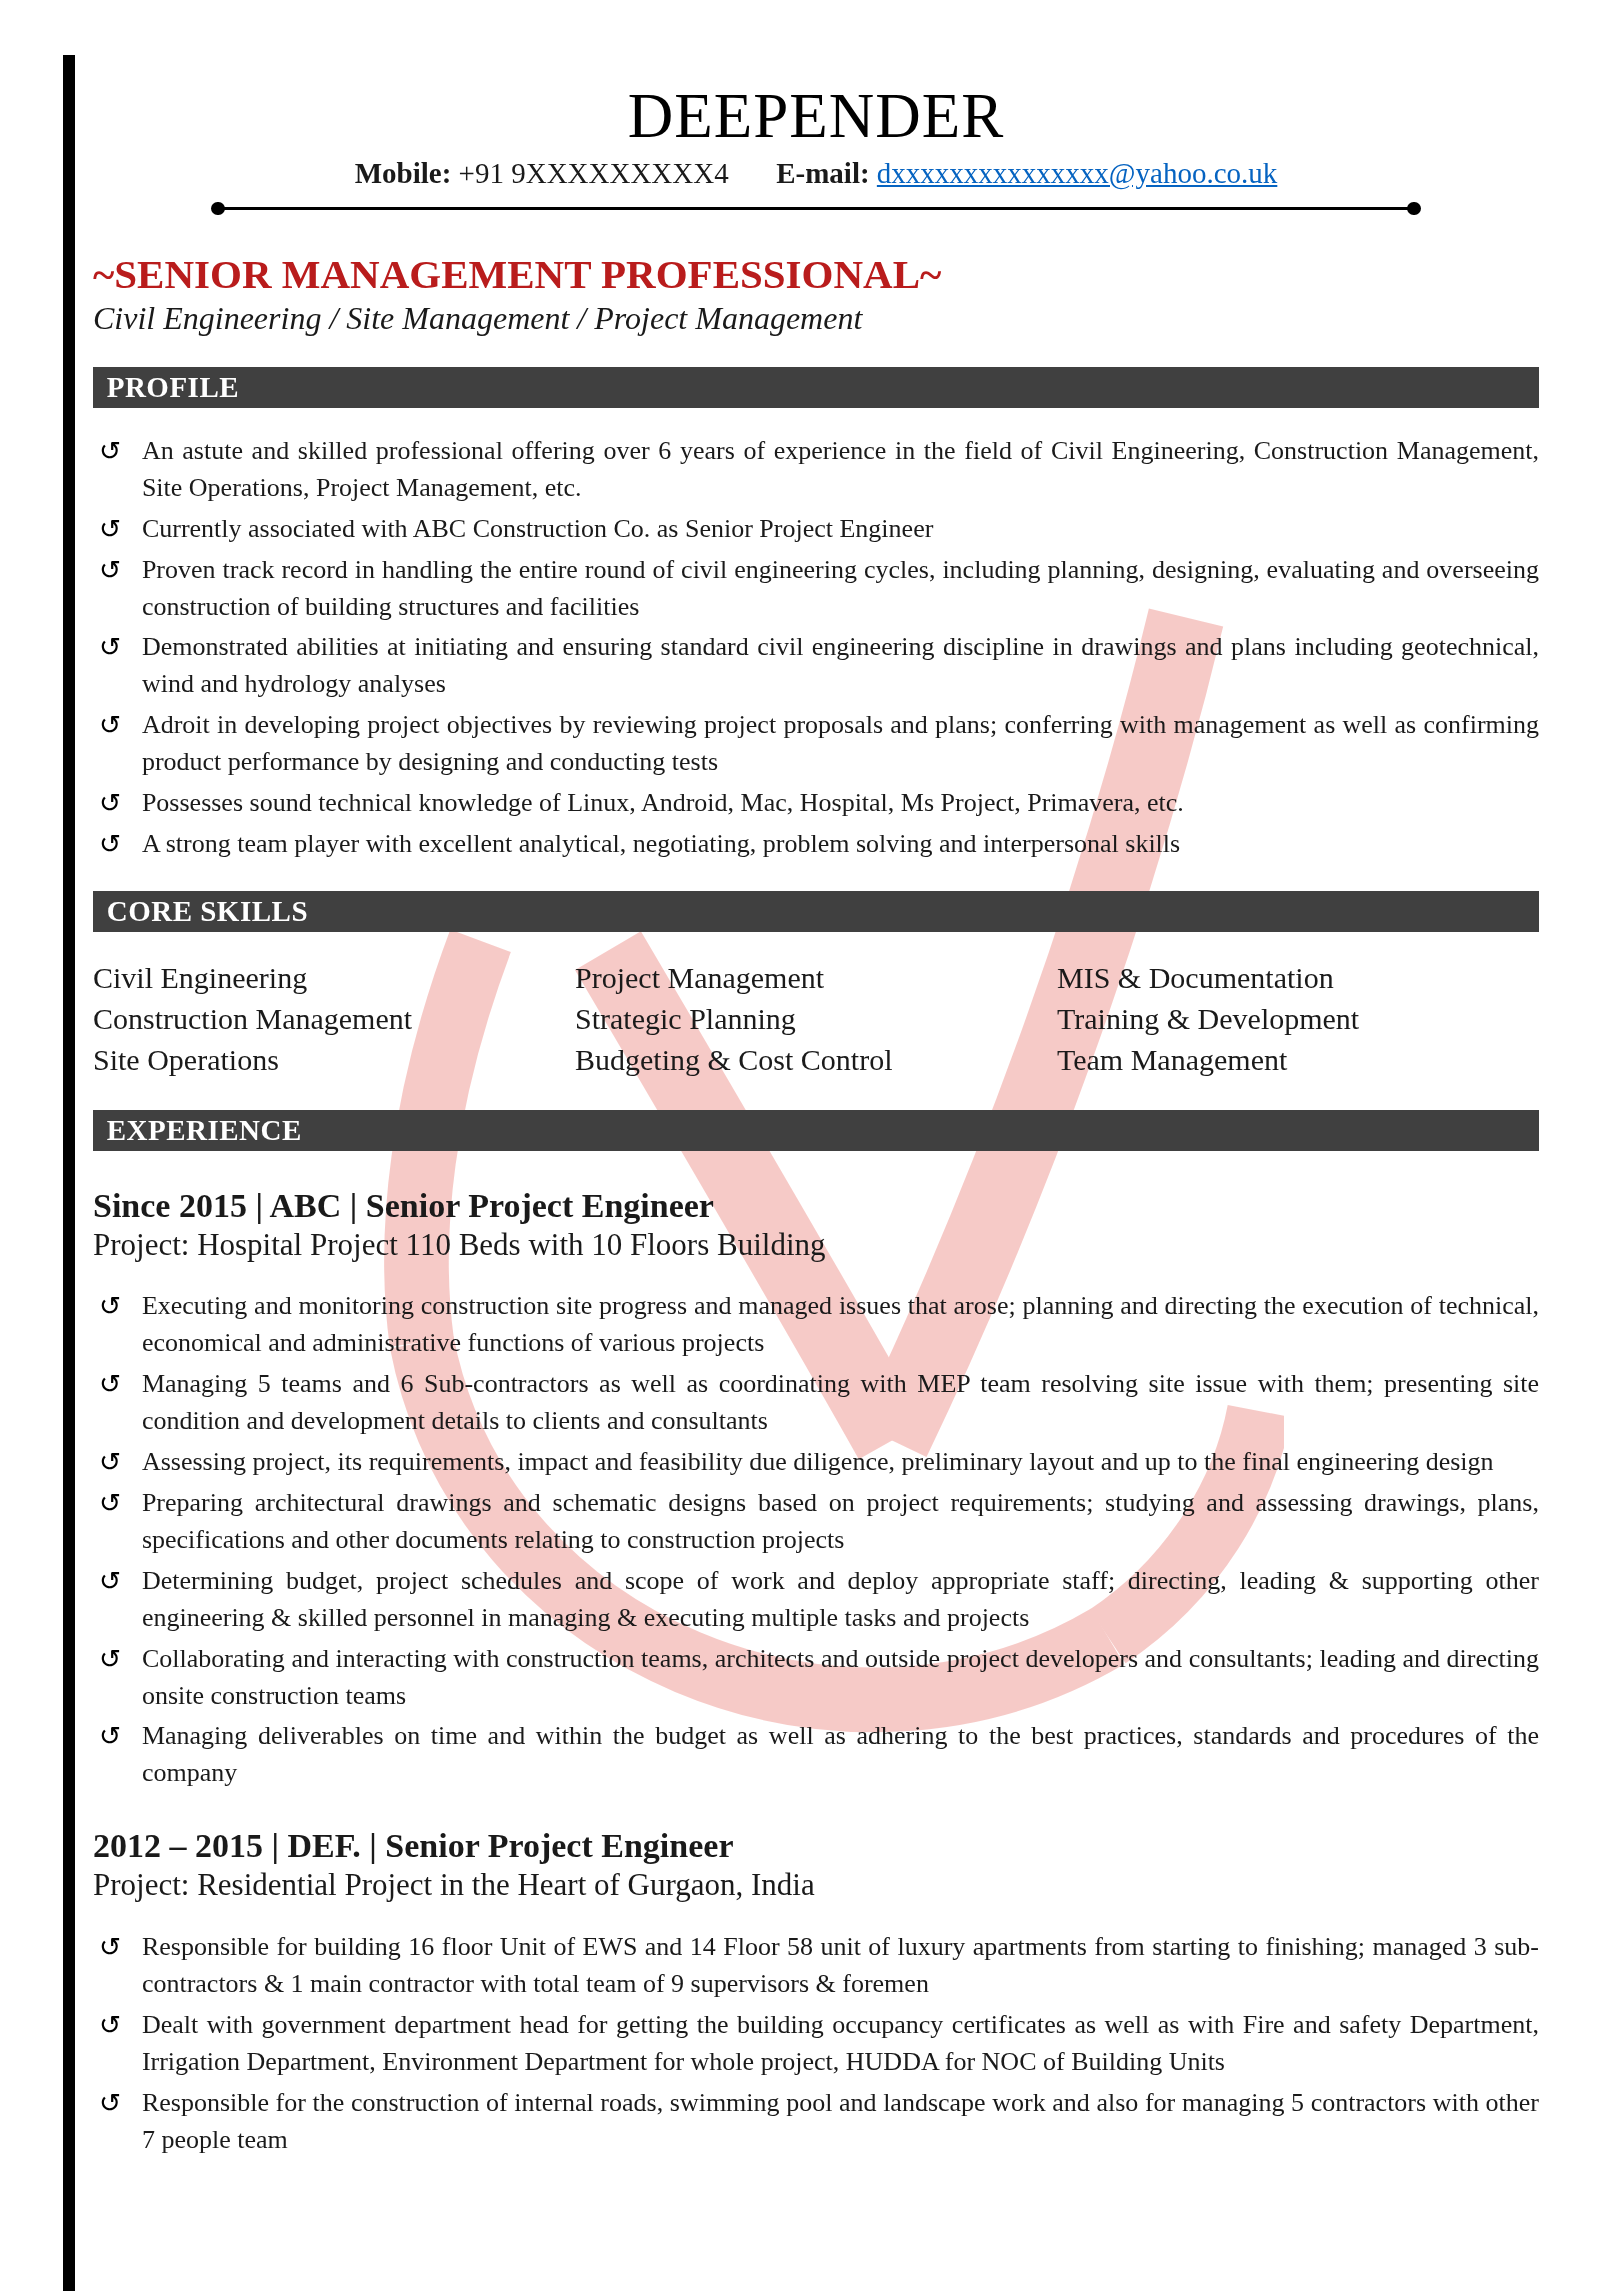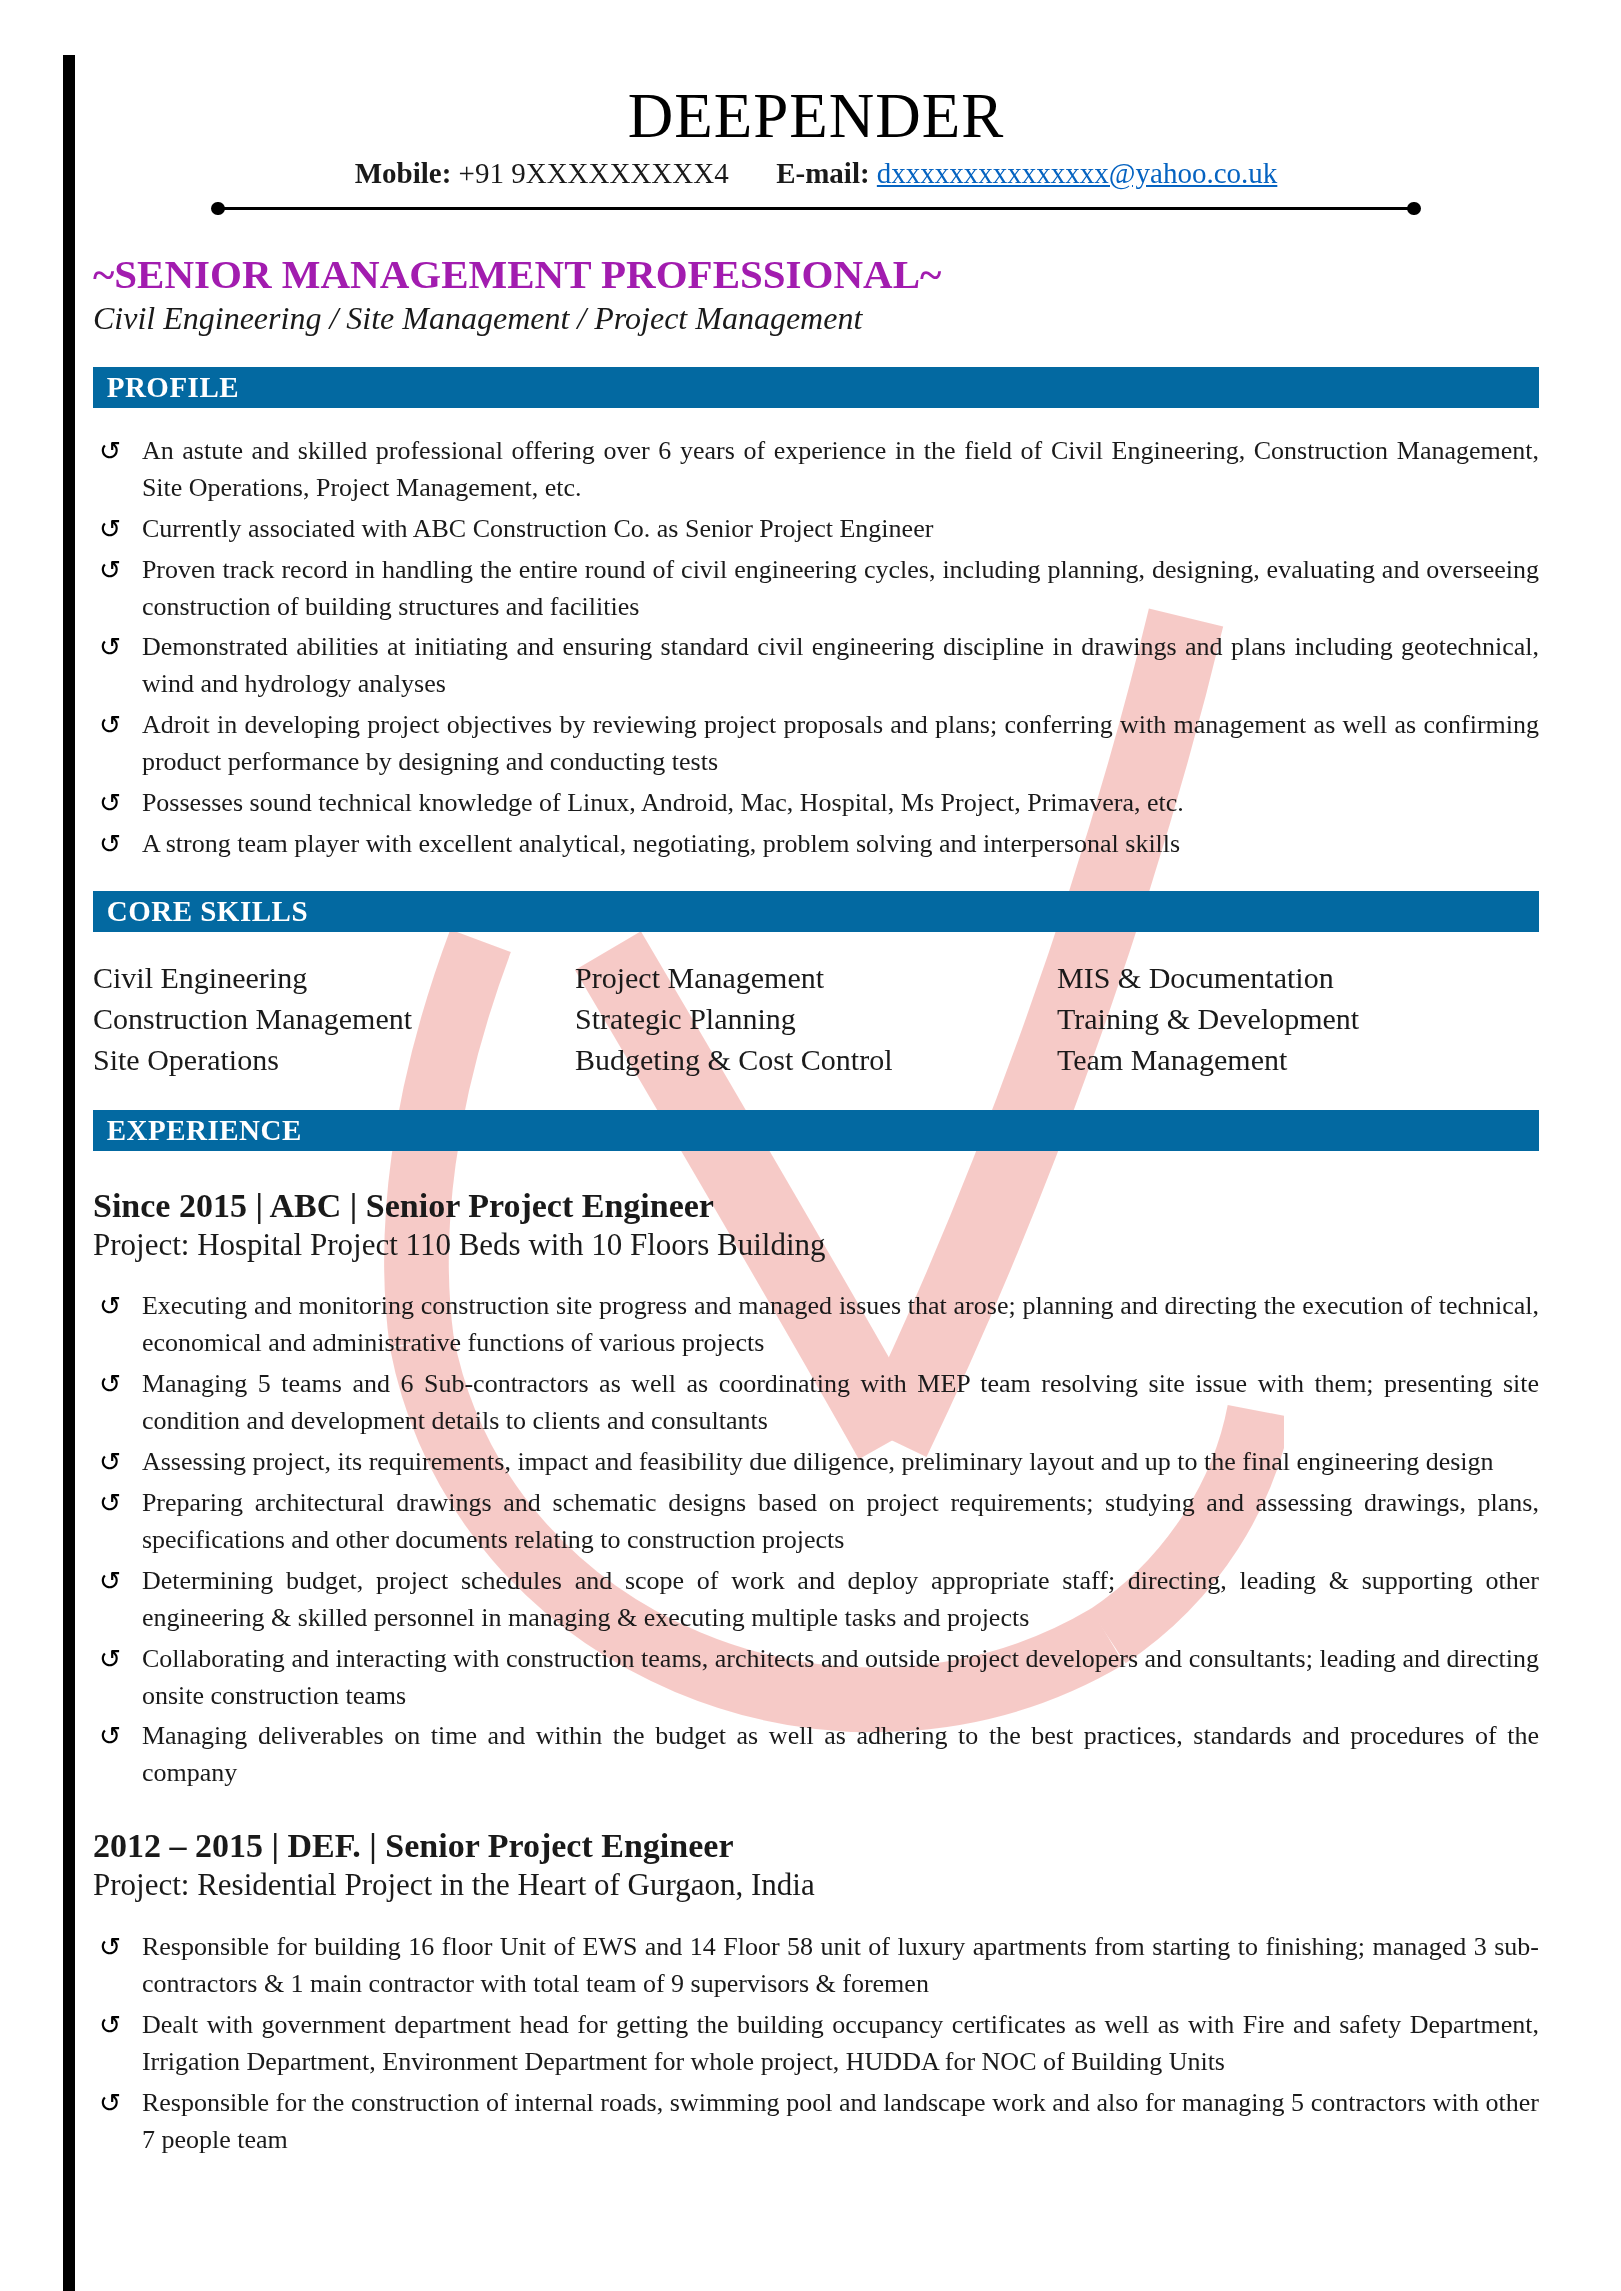--- a/index.html
+++ b/index.html
@@ -39,28 +39,28 @@
   .divider .line {
     position:absolute; left:7.8px; right:7.8px; top:6.9px; height:3.9px; background:#000;
   }
   .divider .dot {
     position:absolute; top:2px; width:13.7px; height:13.7px; border-radius:50%; background:#000;
   }
   .divider .dot.l { left:0; }
   .divider .dot.r { right:0; }
   
   .prof-title {
-    margin-top:33px; font-size:41px; font-weight:bold; line-height:49px; color:#a21caf;
+    margin-top:33px; font-size:41px; font-weight:bold; line-height:49px; color:#b91c1c;
   }
   .prof-sub {
     font-style:italic; font-size:32px; line-height:39px;
   }
   
   .bar {
-    margin-top:29px; background:#0369a1; color:#ffffff;
+    margin-top:29px; background:#404040; color:#ffffff;
     font-weight:bold; font-size:29px; line-height:41px;
     padding:0 13.7px; letter-spacing:0.5px;
   }
   
   ul.blist { list-style:none; margin-top:23.5px; }
   ul.blist li {
     display:flex; align-items:flex-start;
     margin-bottom:3.9px; padding-left:5.9px;
   }
   ul.blist .blt {

